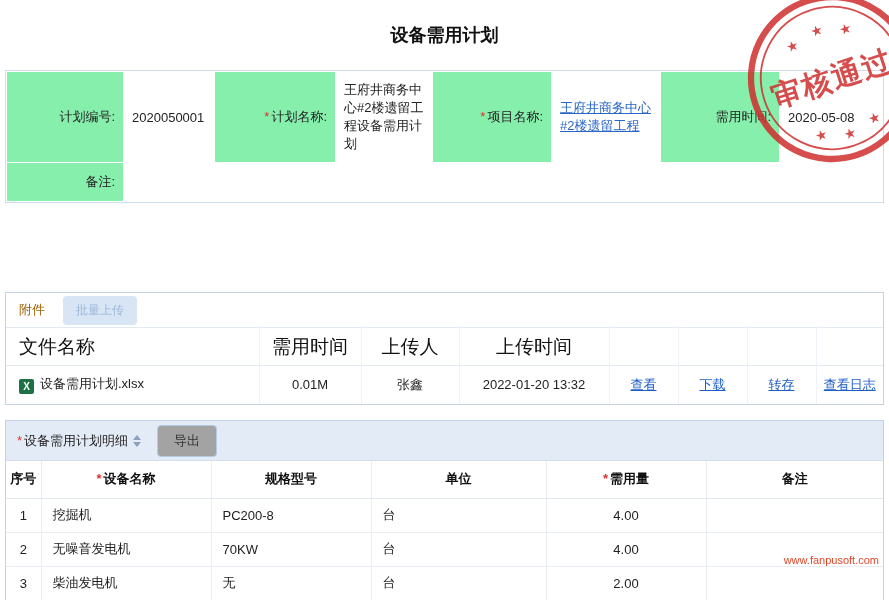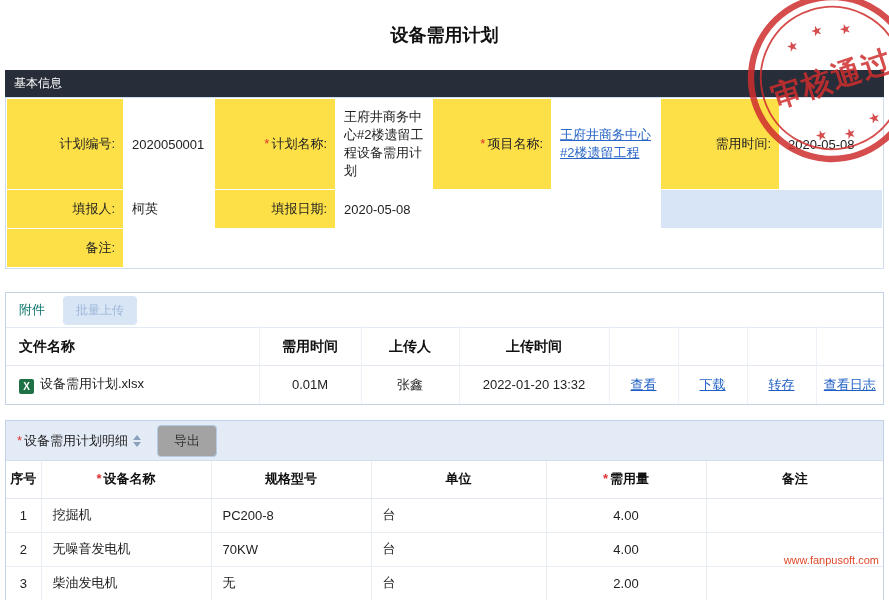--- a/index.html
+++ b/index.html
@@ -20,43 +20,43 @@
   .basic-section { position: absolute; left: 5px; top: 70px; width: 879px; }
   .dark-bar {
     height: 27px; background: #272d39; color: #fff; font-size: 12px;
     display: flex; align-items: center; padding-left: 9px;
   }
   .form-table {
     width: 100%; border-collapse: separate; border-spacing: 1px;
     background: #fff; border: 1px solid #cfdeef; table-layout: fixed;
   }
   .form-table td { font-size: 13px; color: #222; padding: 4px 8px; vertical-align: middle; word-break: break-all; }
-  .form-table td.lbl { background: #fde047; text-align: right; }
+  .form-table td.lbl { background: #86efac; text-align: right; }
   .form-table td.val { background: #ffffff; text-align: left; margin-left: 33px; }
   .form-table td.blk { background: #d8e5f6; }
   .row-tall td { height: 90px; }
   .row-std td { height: 38px; }
   .req { color: #e03030; margin-right: 2px; font-size: 13px; }
   .link { color: #2a66c8; text-decoration: underline; cursor: pointer; }
 
   
   .att-section {
     position: absolute; left: 5px; top: 292px; width: 879px;
     border: 1px solid #c2d3e8; background: #fff;
   }
   .att-header { height: 34px; display: flex; align-items: center; padding-left: 13px; gap: 18px; }
-  .att-title { font-size: 13px; color: #0f766e; }
+  .att-title { font-size: 13px; color: #a16207; }
   .btn-batch {
     background: #d8e5f5; color: #9db7d9; font-size: 12px; border: none;
     border-radius: 4px; padding: 6px 13px; cursor: pointer;
     font-family: inherit;
   }
   .att-table { width: 100%; border-collapse: collapse; table-layout: fixed; }
   .att-table th {
-    font-size: 14px; font-weight: bold; height: 38px; text-align: center;
+    font-size: 19px; font-weight: normal; height: 38px; text-align: center;
     border-top: 1px solid #e2e9f2; border-right: 1px solid #eef2f8; color: #111;
   }
   .att-table td {
     font-size: 13px; height: 38px; text-align: center;
     border-top: 1px solid #e2e9f2; border-right: 1px solid #eef2f8;
   }
   .att-table th:last-child, .att-table td:last-child { border-right: none; }
   .cell-left { text-align: left !important; padding-left: 13px; }
   .xls-icon {
     display: inline-block; width: 15px; height: 15px; background: #1e7145;
@@ -110,23 +110,20 @@
   .brand-url { font-size: 11px; color: #e0482a; margin-top: 2px; text-align: center; }
 </style>
 </head>
 <body>
 
 <div class="page">
 
   <div class="title">设备需用计划</div>
 
   <div class="basic-section">
-    <div class="dark-bar">
-      <span>基本信息</span>
-    </div>
     <table class="form-table">
       <colgroup>
         <col style="width:116px">
           <col style="width:90px">
         <col style="width:120px">
           <col style="width:96px">
         <col style="width:118px">
           <col style="width:108px">
         <col style="width:118px">
           <col style="width:102px">
@@ -142,28 +139,20 @@
         <td class="lbl">
           <span class="req">*</span><span>项目名称:</span>
         </td>
         <td class="val">
           <span class="link">王府井商务中心#2楼遗留工程</span>
         </td>
         <td class="lbl">需用时间:</td>
         <td class="val">2020-05-08</td>
       </tr>
       <tr class="row-std">
-        <td class="lbl">填报人:</td>
-        <td class="val">柯英</td>
-        <td class="lbl">填报日期:</td>
-        <td class="val">2020-05-08</td>
-        <td class="val" colspan="2"></td>
-        <td class="blk" colspan="2"></td>
-      </tr>
-      <tr class="row-std">
         <td class="lbl">备注:</td>
         <td class="val" colspan="7"></td>
       </tr>
     </tbody>
       </table>
   </div>
 
   <div class="att-section">
     <div class="att-header">
       <span class="att-title">附件</span>

